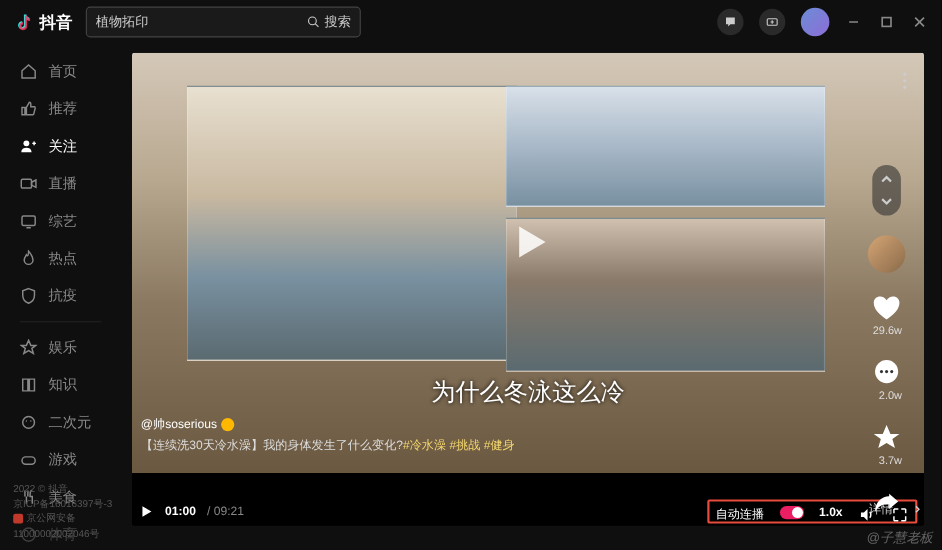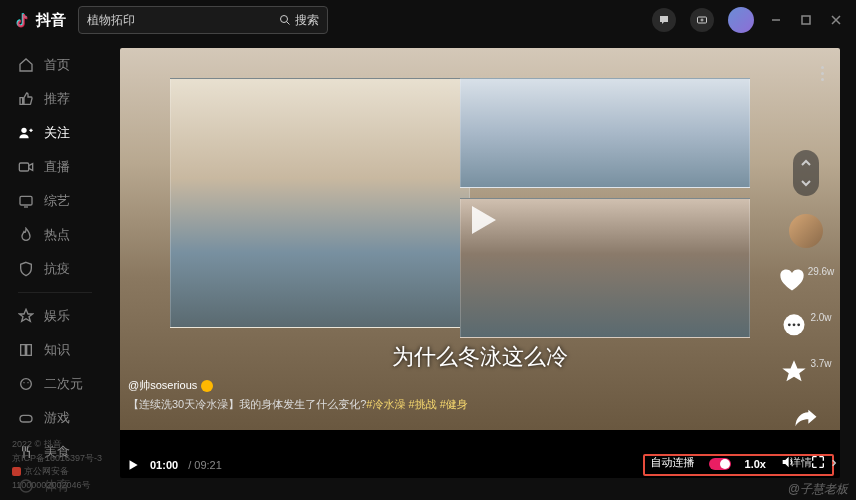--- a/index.html
+++ b/index.html
@@ -37,31 +37,31 @@
 .caption { position: absolute; bottom: 58px; left: 50%; transform: translateX(-50%); font-size: 22px; color: #fff; text-shadow: 0 0 4px #000; white-space: nowrap; }
 .video-meta { position: absolute; bottom: 18px; left: 8px; font-size: 11px; }
 .meta-user { display: flex; align-items: center; gap: 4px; color: #fff; margin-bottom: 4px; }
 .verified { width: 12px; height: 12px; background: #ffb800; border-radius: 50%; }
 .meta-title { color: #ddd; }
 .meta-tags { color: #f5d76e; }
 .progress-bar { position: absolute; left: 6px; bottom: 2px; right: 6px; height: 22px; display: flex; align-items: center; gap: 10px; font-size: 11px; color: #fff; }
 .play-small { width: 14px; height: 14px; cursor: pointer; }
 .time-cur { color: #fff; font-weight: 600; }
 .time-dur { color: #888; }
-.ctrl-right { position: absolute; right: 6px; bottom: 2px; height: 22px; display: flex; align-items: flex-end; gap: 14px; font-size: 11px; border: 2px solid #e74c3c; padding: 4px 6px; border-radius: 2px; }
+.ctrl-right { position: absolute; right: 6px; bottom: 2px; height: 22px; display: flex; align-items: flex-start; gap: 14px; font-size: 11px; border: 2px solid #e74c3c; padding: 4px 6px; border-radius: 2px; }
 .toggle { width: 22px; height: 12px; background: #e91e63; border-radius: 6px; position: relative; cursor: pointer; }
 .toggle::after { content: ''; position: absolute; right: 1px; top: 1px; width: 10px; height: 10px; background: #fff; border-radius: 50%; }
 .details-btn { position: absolute; right: 8px; bottom: 4px; font-size: 11px; color: #ccc; display: flex; align-items: center; gap: 18px; cursor: pointer; }
 
 
 .action-rail { position: absolute; right: 32px; top: 150px; width: 36px; display: flex; flex-direction: column; align-items: center; gap: 18px; }
 .rail-nav { display: flex; flex-direction: column; gap: 2px; background: rgba(50,50,50,0.6); border-radius: 14px; padding: 4px; }
 .rail-nav-btn { width: 18px; height: 18px; display: flex; align-items: center; justify-content: center; cursor: pointer; color: #ccc; }
 .rail-avatar { width: 34px; height: 34px; border-radius: 50%; background: linear-gradient(135deg,#d4a574,#8a6a4a); cursor: pointer; }
-.rail-action { display: flex; flex-direction: row; align-items: flex-start; gap: 2px; cursor: pointer; }
+.rail-action { display: flex; flex-direction: column; align-items: flex-end; gap: 2px; cursor: pointer; }
 .rail-icon { width: 28px; height: 28px; color: #fff; }
 .rail-count { font-size: 10px; color: #ddd; }
 
 .watermark { position: absolute; right: 8px; bottom: 2px; font-size: 12px; color: rgba(255,255,255,0.35); font-style: italic; }
 </style>
 </head>
 <body>
 
 <div class="titlebar">
   <div class="logo">

